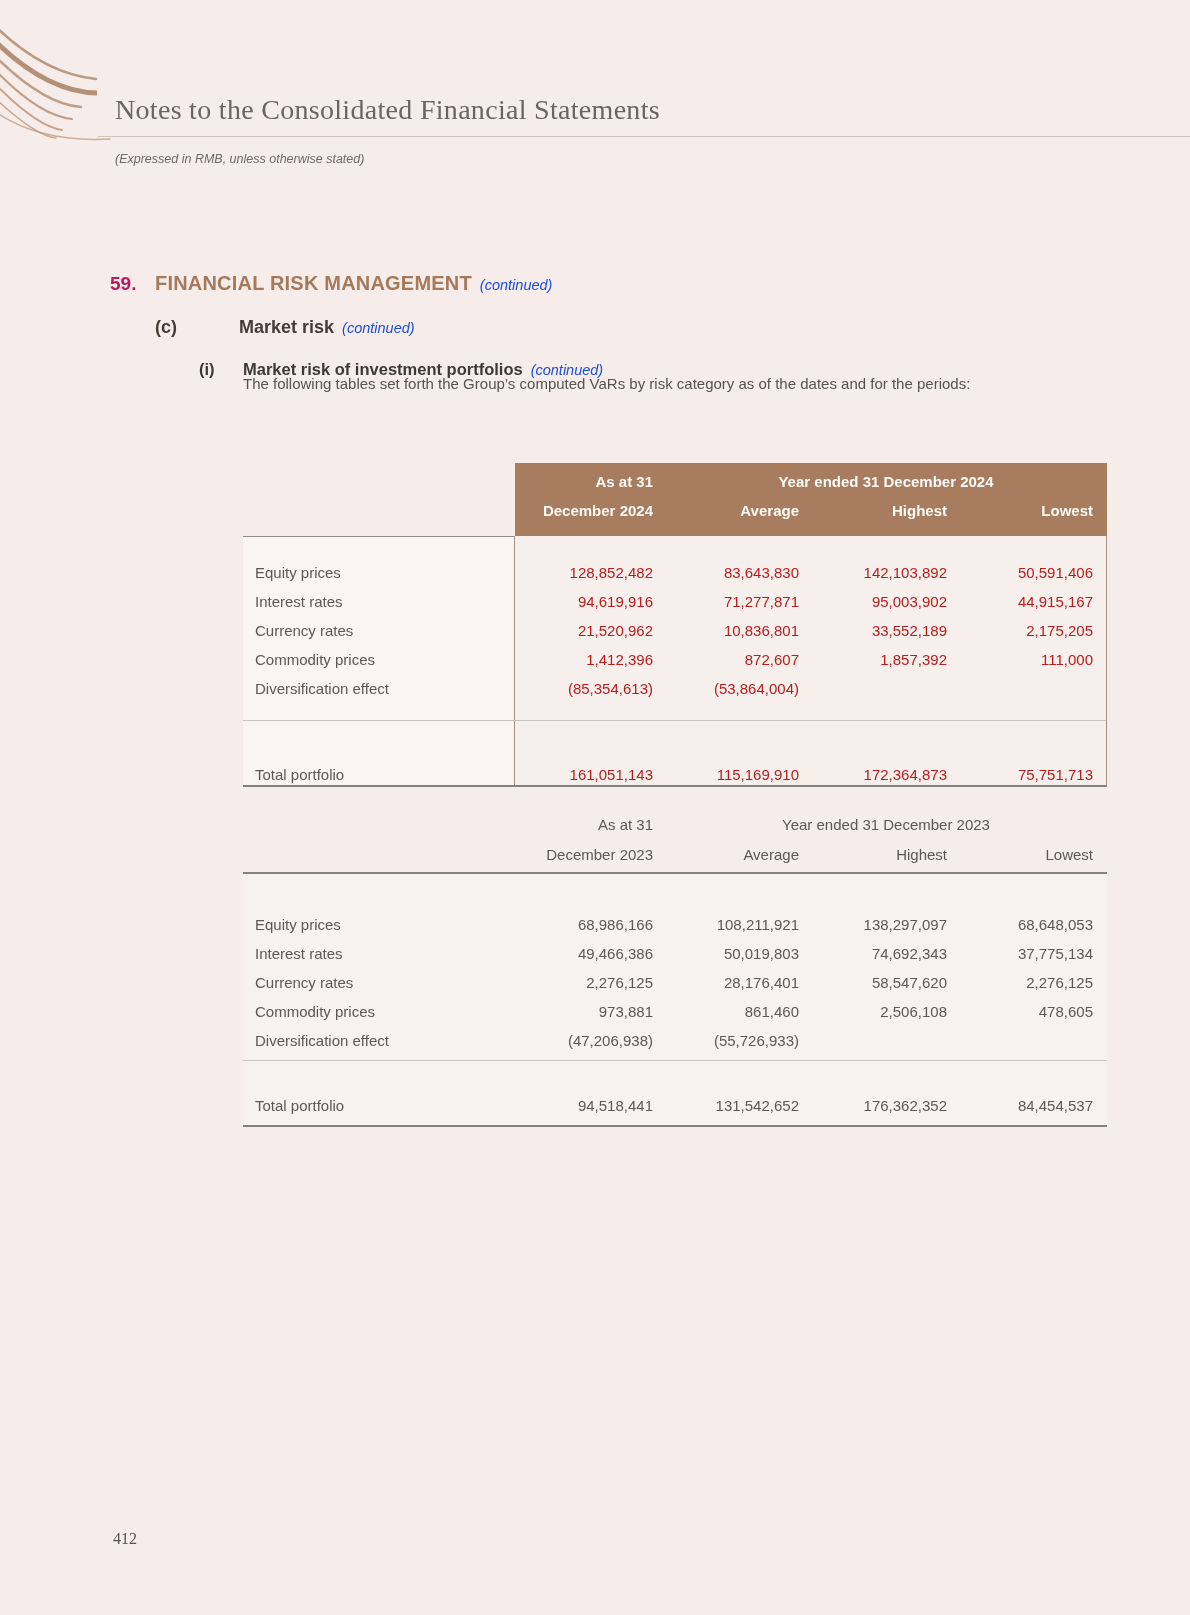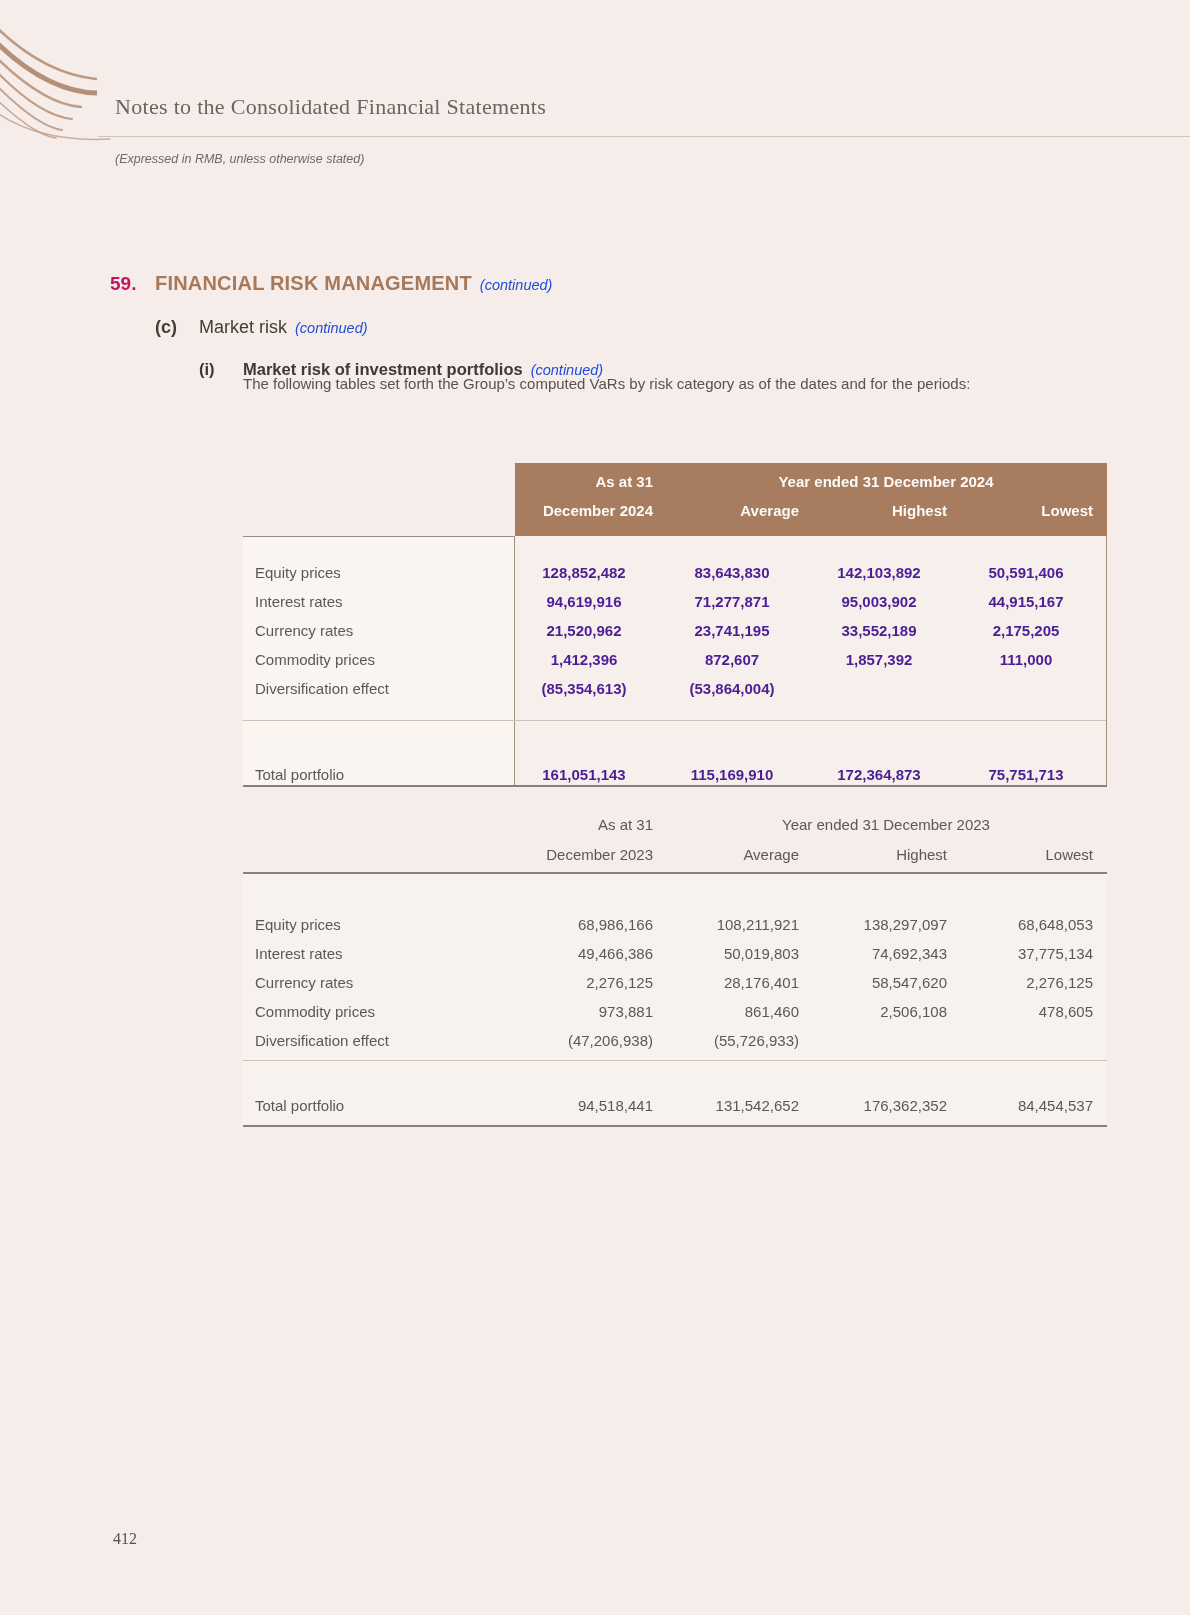--- a/index.html
+++ b/index.html
@@ -11,37 +11,37 @@
     font-family:"Liberation Sans", sans-serif;
     color:#5c5853;
     overflow:hidden;
     margin:0 auto;
   }
   
   .corner-svg{position:absolute;left:0;top:0;}
   .doc-title{
     position:absolute;left:115px;top:94px;
     font-family:"Liberation Serif", serif;
-    font-size:22px;color:#6a655f;letter-spacing:.3px;white-space:nowrap;
+    font-size:28px;color:#6a655f;letter-spacing:.3px;white-space:nowrap;
   }
   .header-rule{
     position:absolute;left:98px;top:136px;right:0;height:1px;background:#cfc5bf;
   }
   .doc-subtitle{
     position:absolute;left:115px;top:152px;
     font-size:12.5px;font-style:italic;color:#6e6a64;
   }
   
   .h-row{position:absolute;display:flex;align-items:baseline;white-space:nowrap;}
   .h59{left:110px;top:272px;}
   .h59 .num{width:45px;font-weight:bold;font-size:19px;color:#be185d;}
   .h59 .ttl{font-weight:bold;font-size:20px;color:#a5795a;letter-spacing:.2px;}
   .hc{left:155px;top:317px;}
   .hc .num{width:44px;font-weight:bold;font-size:18px;color:#463c35;}
-  .hc .ttl{font-weight:normal;font-size:18px;color:#463c35;}
+  .hc .ttl{font-weight:bold;font-size:18px;color:#463c35;margin-left:40px;}
   .hi{left:199px;top:360px;}
   .hi .num{width:44px;font-weight:bold;font-size:16.5px;color:#3d3936;}
   .hi .ttl{font-weight:bold;font-size:16.5px;color:#3d3936;}
   .cont{font-style:italic;font-weight:normal;font-size:14.5px;color:#1d4ed8;margin-left:8px;}
   .intro{
     position:absolute;left:243px;top:375px;width:900px;
     font-size:15px;color:#57534e;
   }
   
   .cols{display:grid;grid-template-columns:272px 150px 146px 148px 148px;}
@@ -69,21 +69,21 @@
   }
   .t1-labelcol{
     position:absolute;left:0;top:0;bottom:0;width:272px;
     background:#faf5f1;
     border-top:1px solid #938d87;
     border-right:1px solid #a4907f;
     box-sizing:border-box;
   }
   .t1 .trow{height:29px;line-height:29px;position:relative;}
   .t1-rows{position:absolute;left:0;top:22px;right:0;}
-  .t1 .val{font-weight:bold;color:#4c1d95;text-align:center;}
+  .t1 .val{font-weight:normal;color:#b91c1c;}
   .t1 .rowlbl{color:#5c5853;}
   .t1-midline{position:absolute;left:0;right:0;top:184px;height:1px;background:#cac2bb;}
   .t1-total{position:absolute;left:0;right:0;top:224px;}
   
   .t2{position:absolute;left:243px;top:810px;width:864px;height:317px;font-size:15px;color:#5c5853;}
   .t2-head{position:absolute;left:272px;top:0;width:592px;height:62px;}
   .t2-head .row1{height:30px;line-height:30px;}
   .t2-head .row2{height:30px;line-height:30px;}
   .t2-body{
     position:absolute;left:0;top:62px;width:864px;height:255px;
@@ -166,21 +166,21 @@
         <div class="trow cols">
           <div class="cell lbl rowlbl">Interest rates</div>
           <div class="cell r12 val">94,619,916</div>
           <div class="cell r12 val">71,277,871</div>
           <div class="cell r12 val">95,003,902</div>
           <div class="cell r14 val">44,915,167</div>
         </div>
         <div class="trow cols">
           <div class="cell lbl rowlbl">Currency rates</div>
           <div class="cell r12 val">21,520,962</div>
-          <div class="cell r12 val">23,741,195</div>
+          <div class="cell r12 val">10,836,801</div>
           <div class="cell r12 val">33,552,189</div>
           <div class="cell r14 val">2,175,205</div>
         </div>
         <div class="trow cols">
           <div class="cell lbl rowlbl">Commodity prices</div>
           <div class="cell r12 val">1,412,396</div>
           <div class="cell r12 val">872,607</div>
           <div class="cell r12 val">1,857,392</div>
           <div class="cell r14 val">111,000</div>
         </div>

